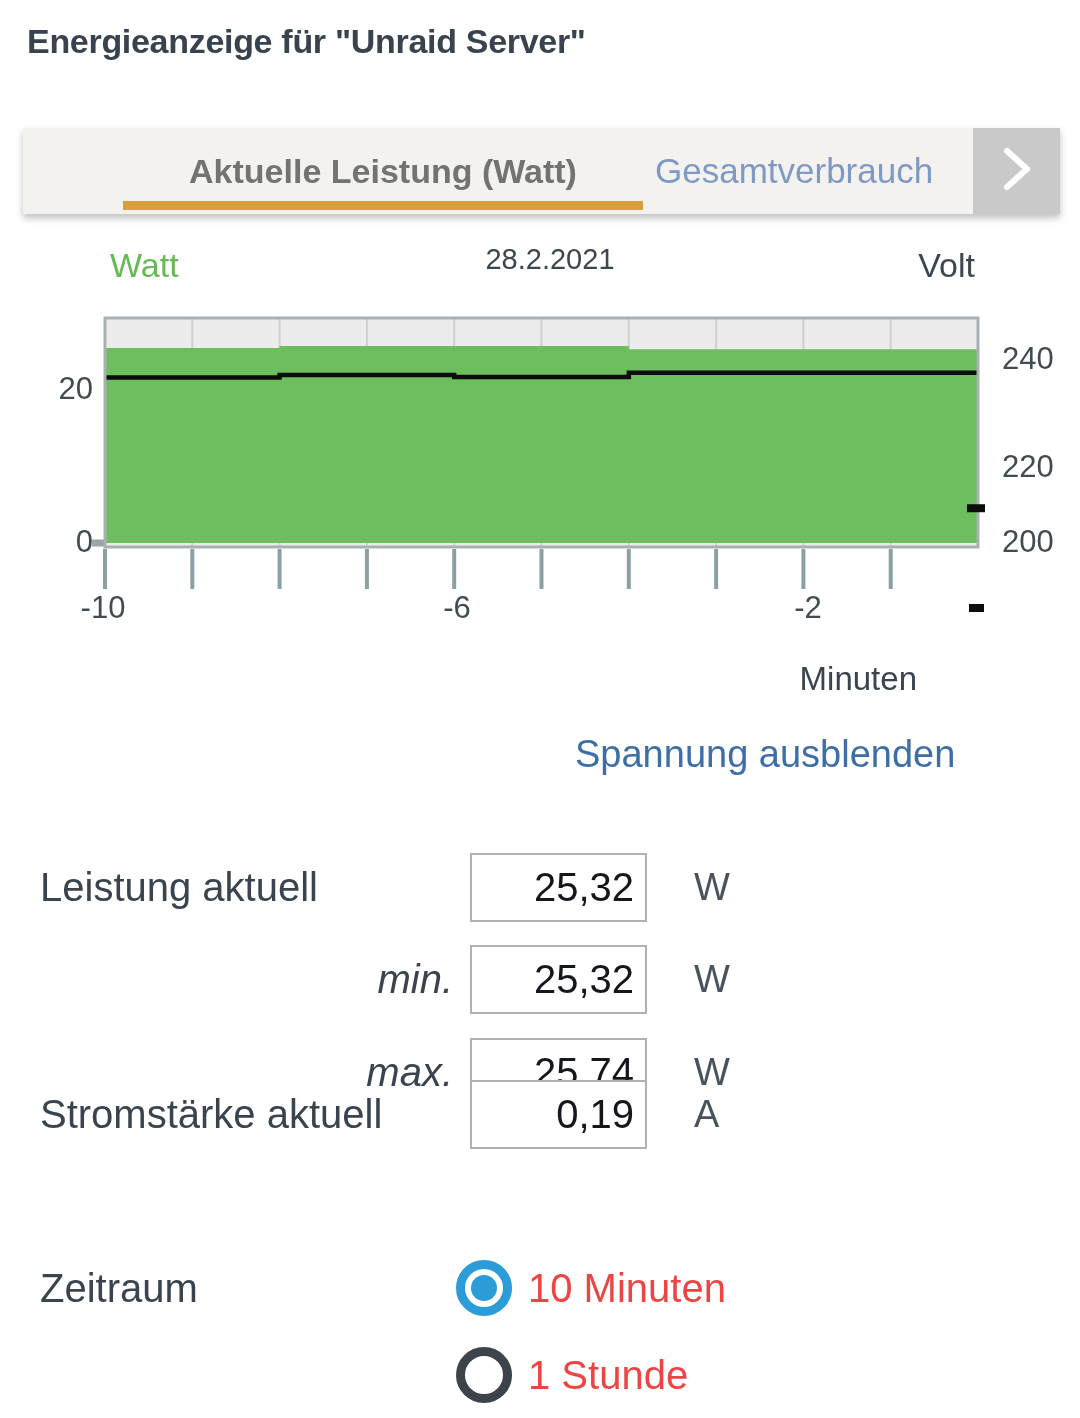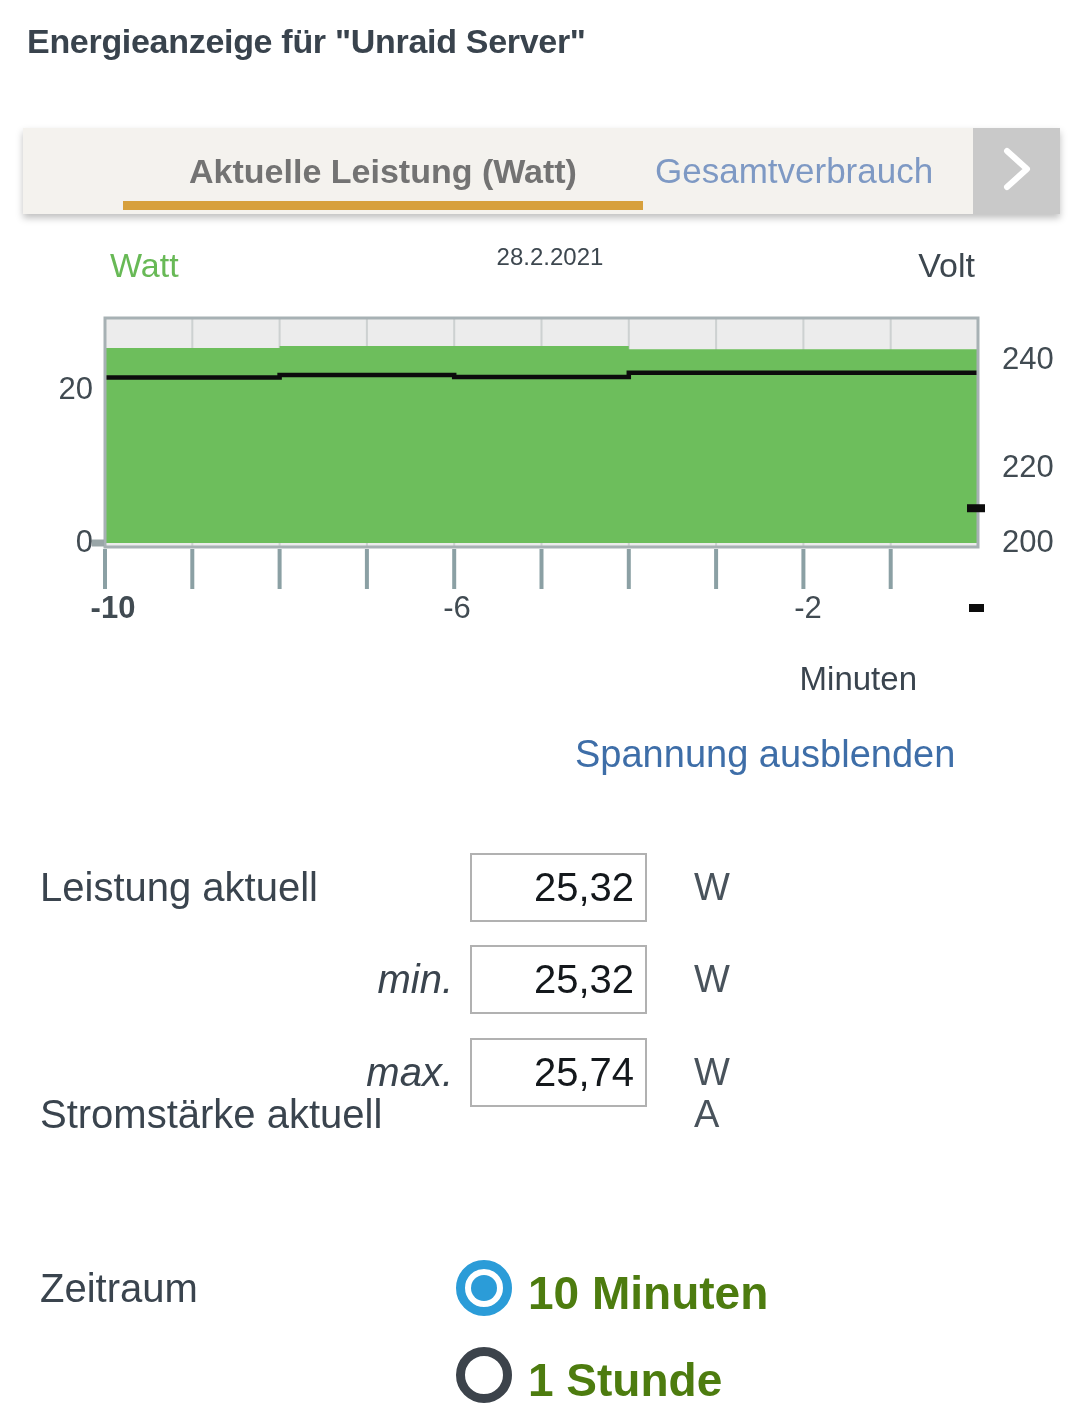--- a/index.html
+++ b/index.html
@@ -18,30 +18,30 @@
   #tab-underline{position:absolute;left:100px;top:73px;width:520px;height:9px;background:#d7a03c;}
   #tab-inactive{position:absolute;left:632px;top:0;width:318px;height:86px;line-height:86px;
                 font-size:35px;font-weight:400;color:#7e99c4;white-space:nowrap;overflow:hidden;cursor:pointer;}
   #tab-more{position:absolute;left:950px;top:0;width:87px;height:86px;background:#c9c9c9;
             display:flex;align-items:center;justify-content:center;cursor:pointer;}
 
   
   #chart{position:absolute;left:0;top:240px;width:1080px;height:390px;}
   #chart svg{position:absolute;left:0;top:0;}
   #watt-hdr{position:absolute;left:110px;top:6px;font-size:34px;color:#68b956;}
-  #date-hdr{position:absolute;left:550px;top:3px;transform:translateX(-50%);font-size:24px;color:#3d474f;}
+  #date-hdr{position:absolute;left:550px;top:3px;transform:translateX(-50%);font-size:29px;color:#3d474f;}
   #volt-hdr{position:absolute;right:105px;top:6px;font-size:34px;color:#3d474f;}
   .yl,.xl{position:absolute;font-size:31px;color:#414b52;white-space:nowrap;}
   #yl-20{left:35px;width:58px;text-align:right;top:131px;}
   #yl-0 {left:35px;width:58px;text-align:right;top:284px;}
   #yr-240{left:1002px;top:101px;}
   #yr-220{left:1002px;top:209px;}
   #yr-200{left:1002px;top:284px;}
   .xl{top:350px;transform:translateX(-50%);}
-  #xl-m10{left:113px;font-weight:bold;} #xl-m6{left:457px;} #xl-m2{left:808px;}
+  #xl-m10{left:103px;} #xl-m6{left:457px;} #xl-m2{left:808px;}
 
   #minuten-label{position:absolute;top:660px;right:163px;font-size:33px;color:#3a444e;}
   #voltage-link{position:absolute;top:733px;left:575px;font-size:38px;color:#3e6ea8;
                 white-space:nowrap;cursor:pointer;}
 
   
   .form-row{position:absolute;left:0;width:100%;height:69px;}
   .r1{top:853px;} .r2{top:945px;} .r3{top:1038px;} .r4{top:1080px;}
   .form-label{position:absolute;top:0;line-height:69px;font-size:40px;color:#3a444e;white-space:nowrap;}
   .form-label.left{left:40px;}
@@ -54,21 +54,21 @@
 
   
   #zeitraum-label{position:absolute;left:40px;top:1266px;font-size:40px;color:#3a444e;}
   .radio{position:absolute;left:456px;width:56px;height:56px;border-radius:50%;
          box-sizing:border-box;background:#fff;cursor:pointer;}
   .radio.opt0{top:1260px;} .radio.opt1{top:1347px;}
   .radio.sel{border:9px solid #2b9cd8;}
   .radio.sel::after{content:"";position:absolute;left:50%;top:50%;width:26px;height:26px;
                     margin:-13px 0 0 -13px;border-radius:50%;background:#2b9cd8;}
   .radio.unsel{border:9px solid #3c434b;}
-  .radio-label{position:absolute;left:528px;font-size:46px;color:#4d7c0f;white-space:nowrap;cursor:pointer;font-weight:bold;}
+  .radio-label{position:absolute;left:528px;font-size:40px;color:#ef4444;white-space:nowrap;cursor:pointer;}
   .radio-label.opt0{top:1266px;} .radio-label.opt1{top:1353px;}
 </style>
 </head>
 <body>
 
 <div id="screen">
 
   <div id="page-title">Energieanzeige für "Unraid Server"</div>
 
   <div id="tabbar">
@@ -151,20 +151,23 @@
   <div class="form-row r3">
     <span class="form-label right">max.</span>
     <div class="input-box">
       <span class="input-value">25,74</span>
     </div>
     <span class="unit">W</span>
   </div>
 
   <div class="form-row r4">
     <span class="form-label left">Stromstärke aktuell</span>
+    <div class="input-box">
+      <span class="input-value">0,19</span>
+    </div>
     <span class="unit">A</span>
   </div>
 
   <span id="zeitraum-label">Zeitraum</span>
   <div class="radio opt0 sel"></div>
   <span class="radio-label opt0">10 Minuten</span>
   <div class="radio opt1 unsel"></div>
   <span class="radio-label opt1">1 Stunde</span>
 
 </div>

